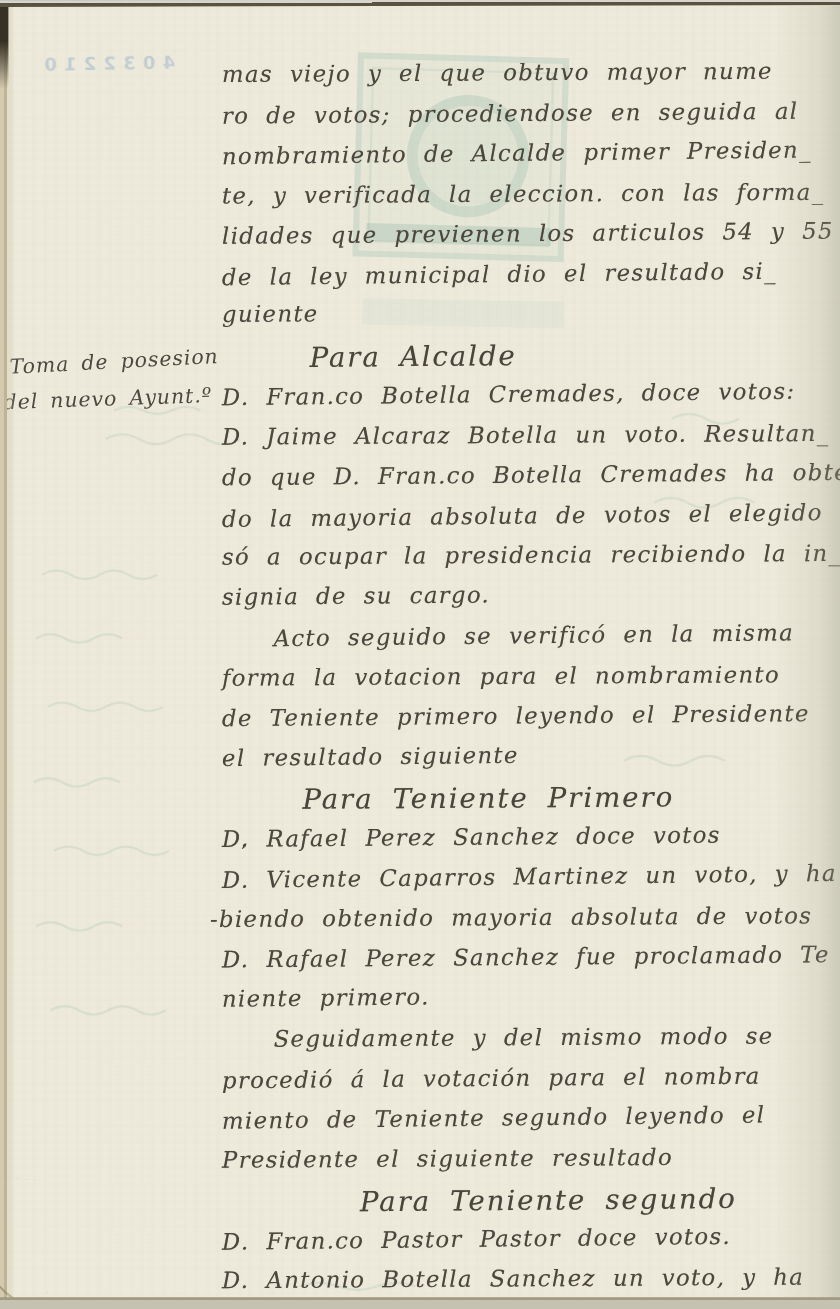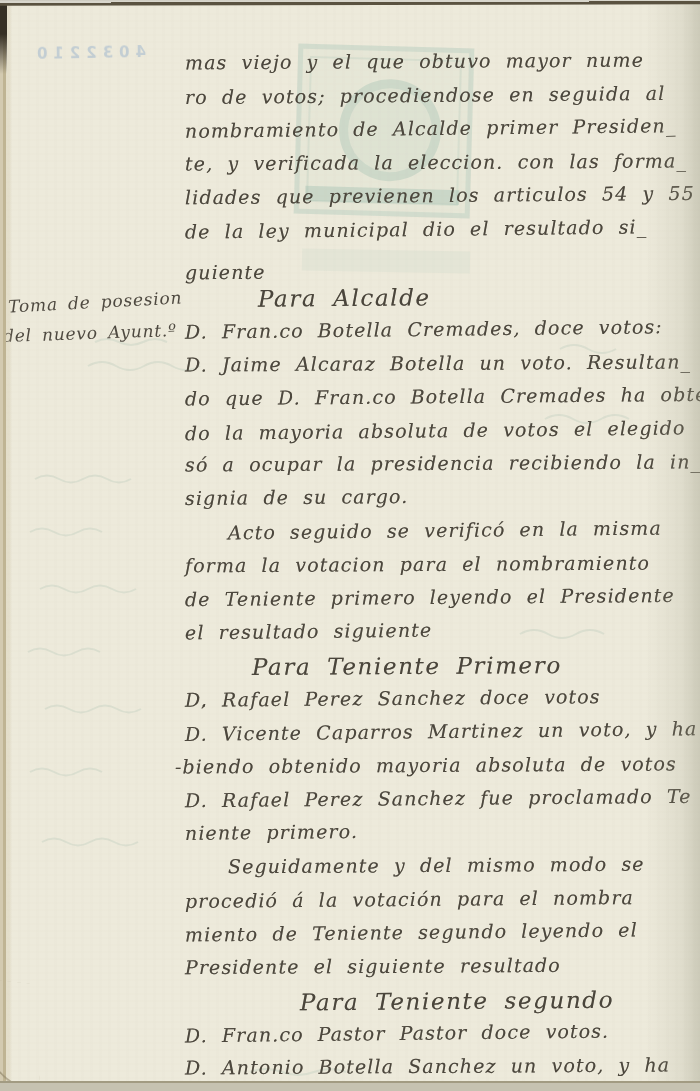--- a/index.html
+++ b/index.html
@@ -119,21 +119,21 @@
 
     <div class="ink-speck" style="left:201px;top:685px;">,</div>
 
     <div id="lines">
         <div class="line body" style="top: 46px; transform: rotate(-0.35deg);">mas viejo y el que obtuvo mayor nume</div>
         <div class="line body" style="top: 79.5px; transform: rotate(-0.5deg);">ro de votos; procediendose en seguida al</div>
         <div class="line body" style="top: 113px; transform: rotate(-0.65deg);">nombramiento de Alcalde primer Presiden_</div>
         <div class="line body" style="top: 146.5px; transform: rotate(-0.35deg);">te, y verificada la eleccion. con las forma_</div>
         <div class="line body" style="top: 180px; transform: rotate(-0.5deg);">lidades que previenen los articulos 54 y 55</div>
         <div class="line body" style="top: 213.5px; transform: rotate(-0.65deg);">de la ley municipal dio el resultado si_</div>
-        <div class="line body" style="top: 257px; transform: rotate(-0.35deg); font-style: italic;">guiente</div>
+        <div class="line body" style="top: 247px; transform: rotate(-0.35deg); font-style: italic;">guiente</div>
         <div class="line heading-1" style="top: 280.5px; transform: rotate(-0.5deg);">Para Alcalde</div>
         <div class="line body" style="top: 314px; transform: rotate(-0.65deg);">D. Fran.co Botella Cremades, doce votos:</div>
         <div class="line body" style="top: 347.5px; transform: rotate(-0.35deg);">D. Jaime Alcaraz Botella un voto. Resultan_</div>
         <div class="line body" style="top: 381px; transform: rotate(-0.5deg);">do que D. Fran.co Botella Cremades ha obteni_</div>
         <div class="line body" style="top: 414.5px; transform: rotate(-0.65deg);">do la mayoria absoluta de votos el elegido pa_</div>
         <div class="line body" style="top: 448px; transform: rotate(-0.35deg);">só a ocupar la presidencia recibiendo la in_</div>
         <div class="line body" style="top: 481.5px; transform: rotate(-0.5deg);">signia de su cargo.</div>
         <div class="line indent" style="top: 515px; transform: rotate(-0.65deg);">Acto seguido se verificó en la misma</div>
         <div class="line body" style="top: 548.5px; transform: rotate(-0.35deg);">forma la votacion para el nombramiento</div>
         <div class="line body" style="top: 582px; transform: rotate(-0.5deg);">de Teniente primero leyendo el Presidente</div>

